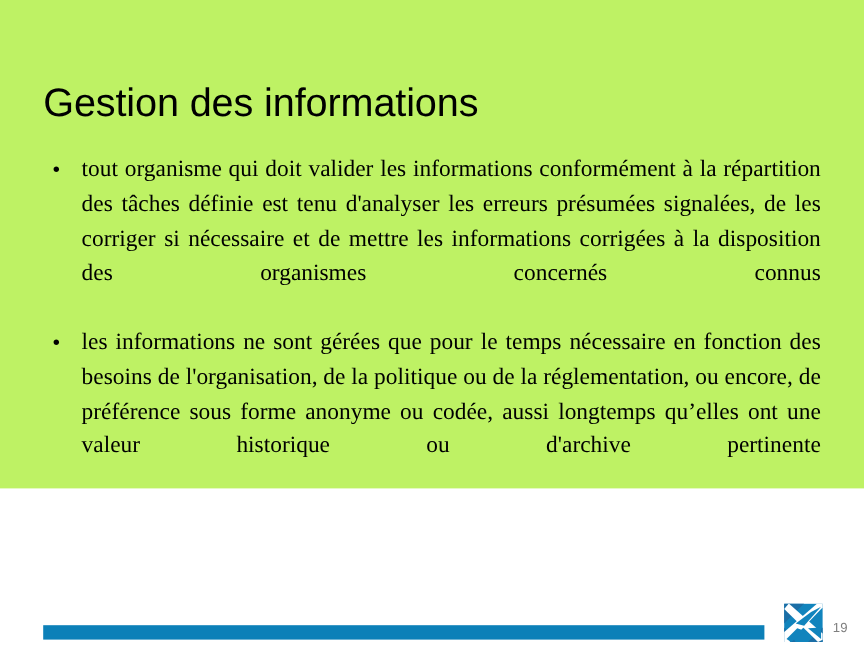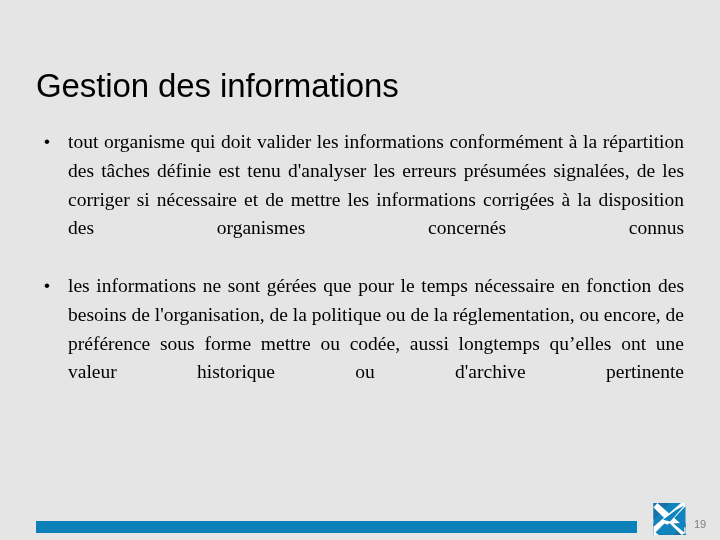--- a/index.html
+++ b/index.html
@@ -10,22 +10,22 @@
     width: 720px;
     height: 540px;
     background: #ffffff;
     font-family: "Liberation Sans", sans-serif;
     overflow: hidden;
     position: relative;
   }
   .slide {
     position: relative;
     width: 720px;
-    height: 540px;
-    background: #e5e5e5;
+    height: 407px;
+    background: #bef264;
   }
 
   
   .slide-title {
     position: absolute;
     left: 36px;
     top: 44px;
     width: 648px;
     font-size: 33px;
     line-height: 40px;
@@ -120,21 +120,21 @@
   <h1 class="slide-title">Gestion des informations</h1>
 
   <div class="body-block">
     <ul class="bullets">
       <li class="bullet">
         <span class="bullet-dot">•</span>
         <span class="bullet-text">tout organisme qui doit valider les informations conformément à la répartition des tâches définie est tenu d'analyser les erreurs présumées signalées, de les corriger si nécessaire et de mettre les informations corrigées à la disposition des organismes concernés connus</span>
       </li>
       <li class="bullet">
         <span class="bullet-dot">•</span>
-        <span class="bullet-text">les informations ne sont gérées que pour le temps nécessaire en fonction des besoins de l'organisation, de la politique ou de la réglementation, ou encore, de préférence sous forme mettre ou codée, aussi longtemps qu’elles ont une valeur historique ou d'archive pertinente</span>
+        <span class="bullet-text">les informations ne sont gérées que pour le temps nécessaire en fonction des besoins de l'organisation, de la politique ou de la réglementation, ou encore, de préférence sous forme anonyme ou codée, aussi longtemps qu’elles ont une valeur historique ou d'archive pertinente</span>
       </li>
     </ul>
   </div>
 
   <div class="footer-bar"></div>
 
   <div class="logo">
     <svg viewBox="0 0 100 100" xmlns="http://www.w3.org/2000/svg" aria-hidden="true">
       <rect x="0" y="0" width="100" height="100" fill="#1184bd"></rect>
 

